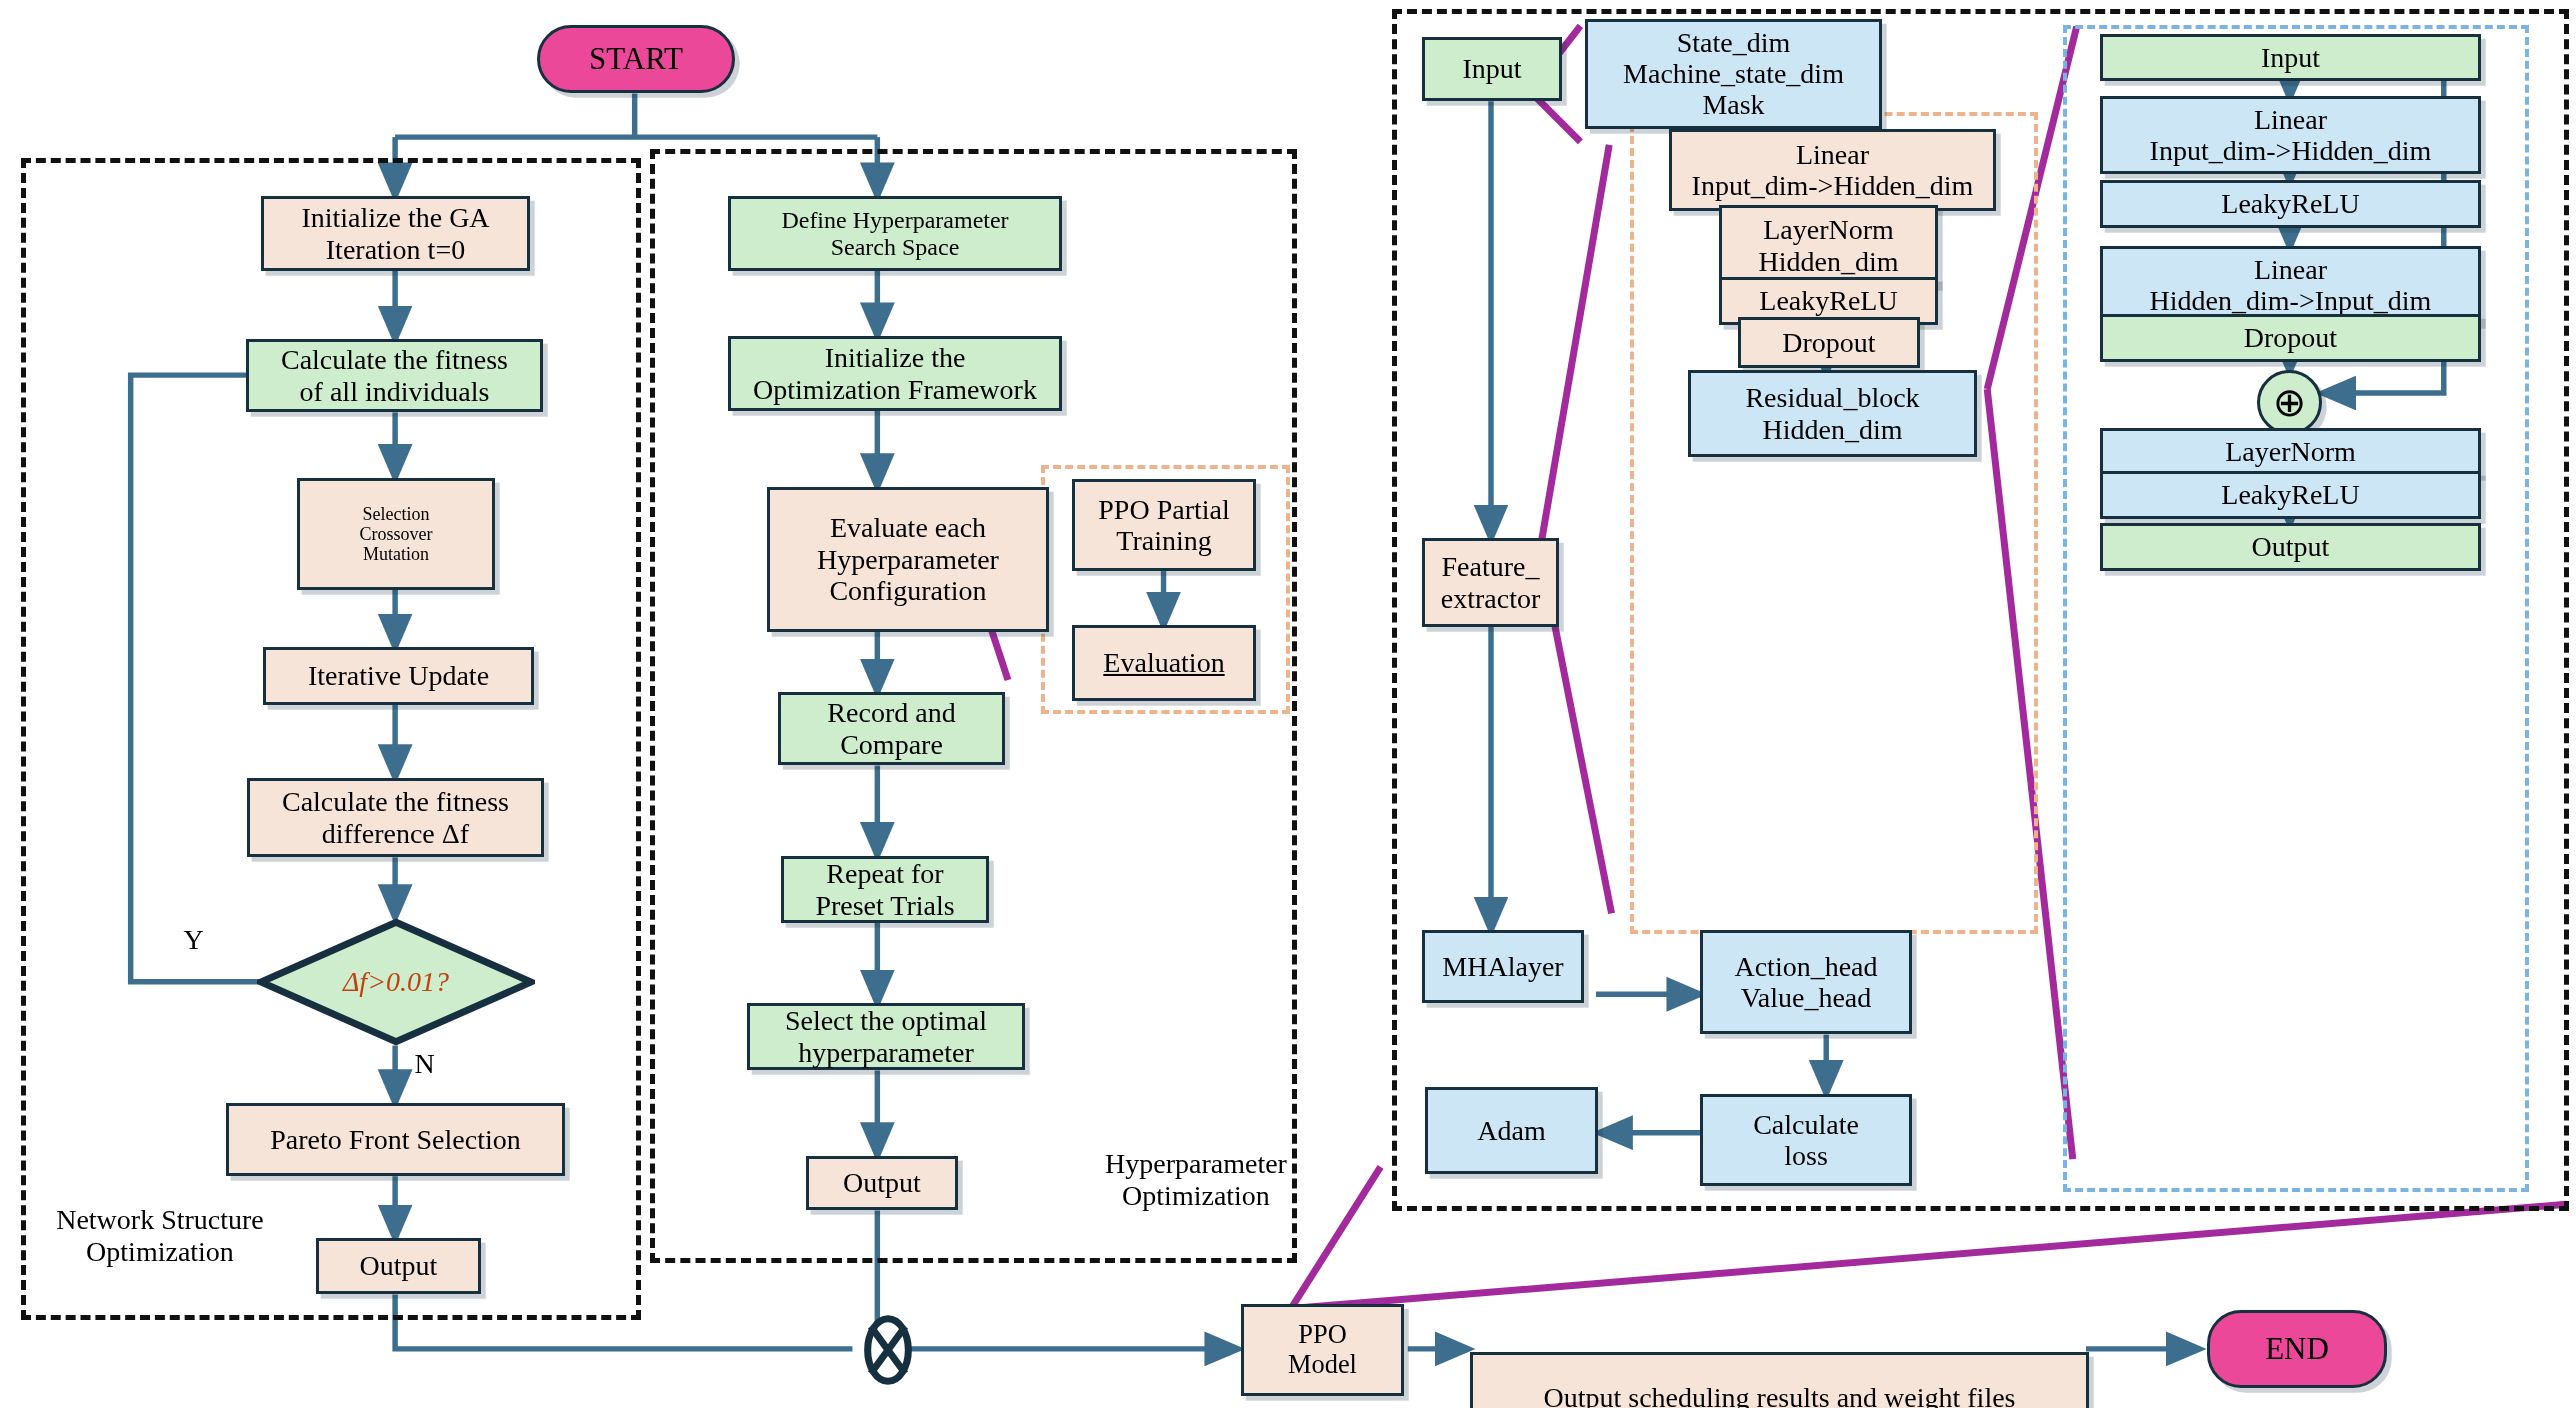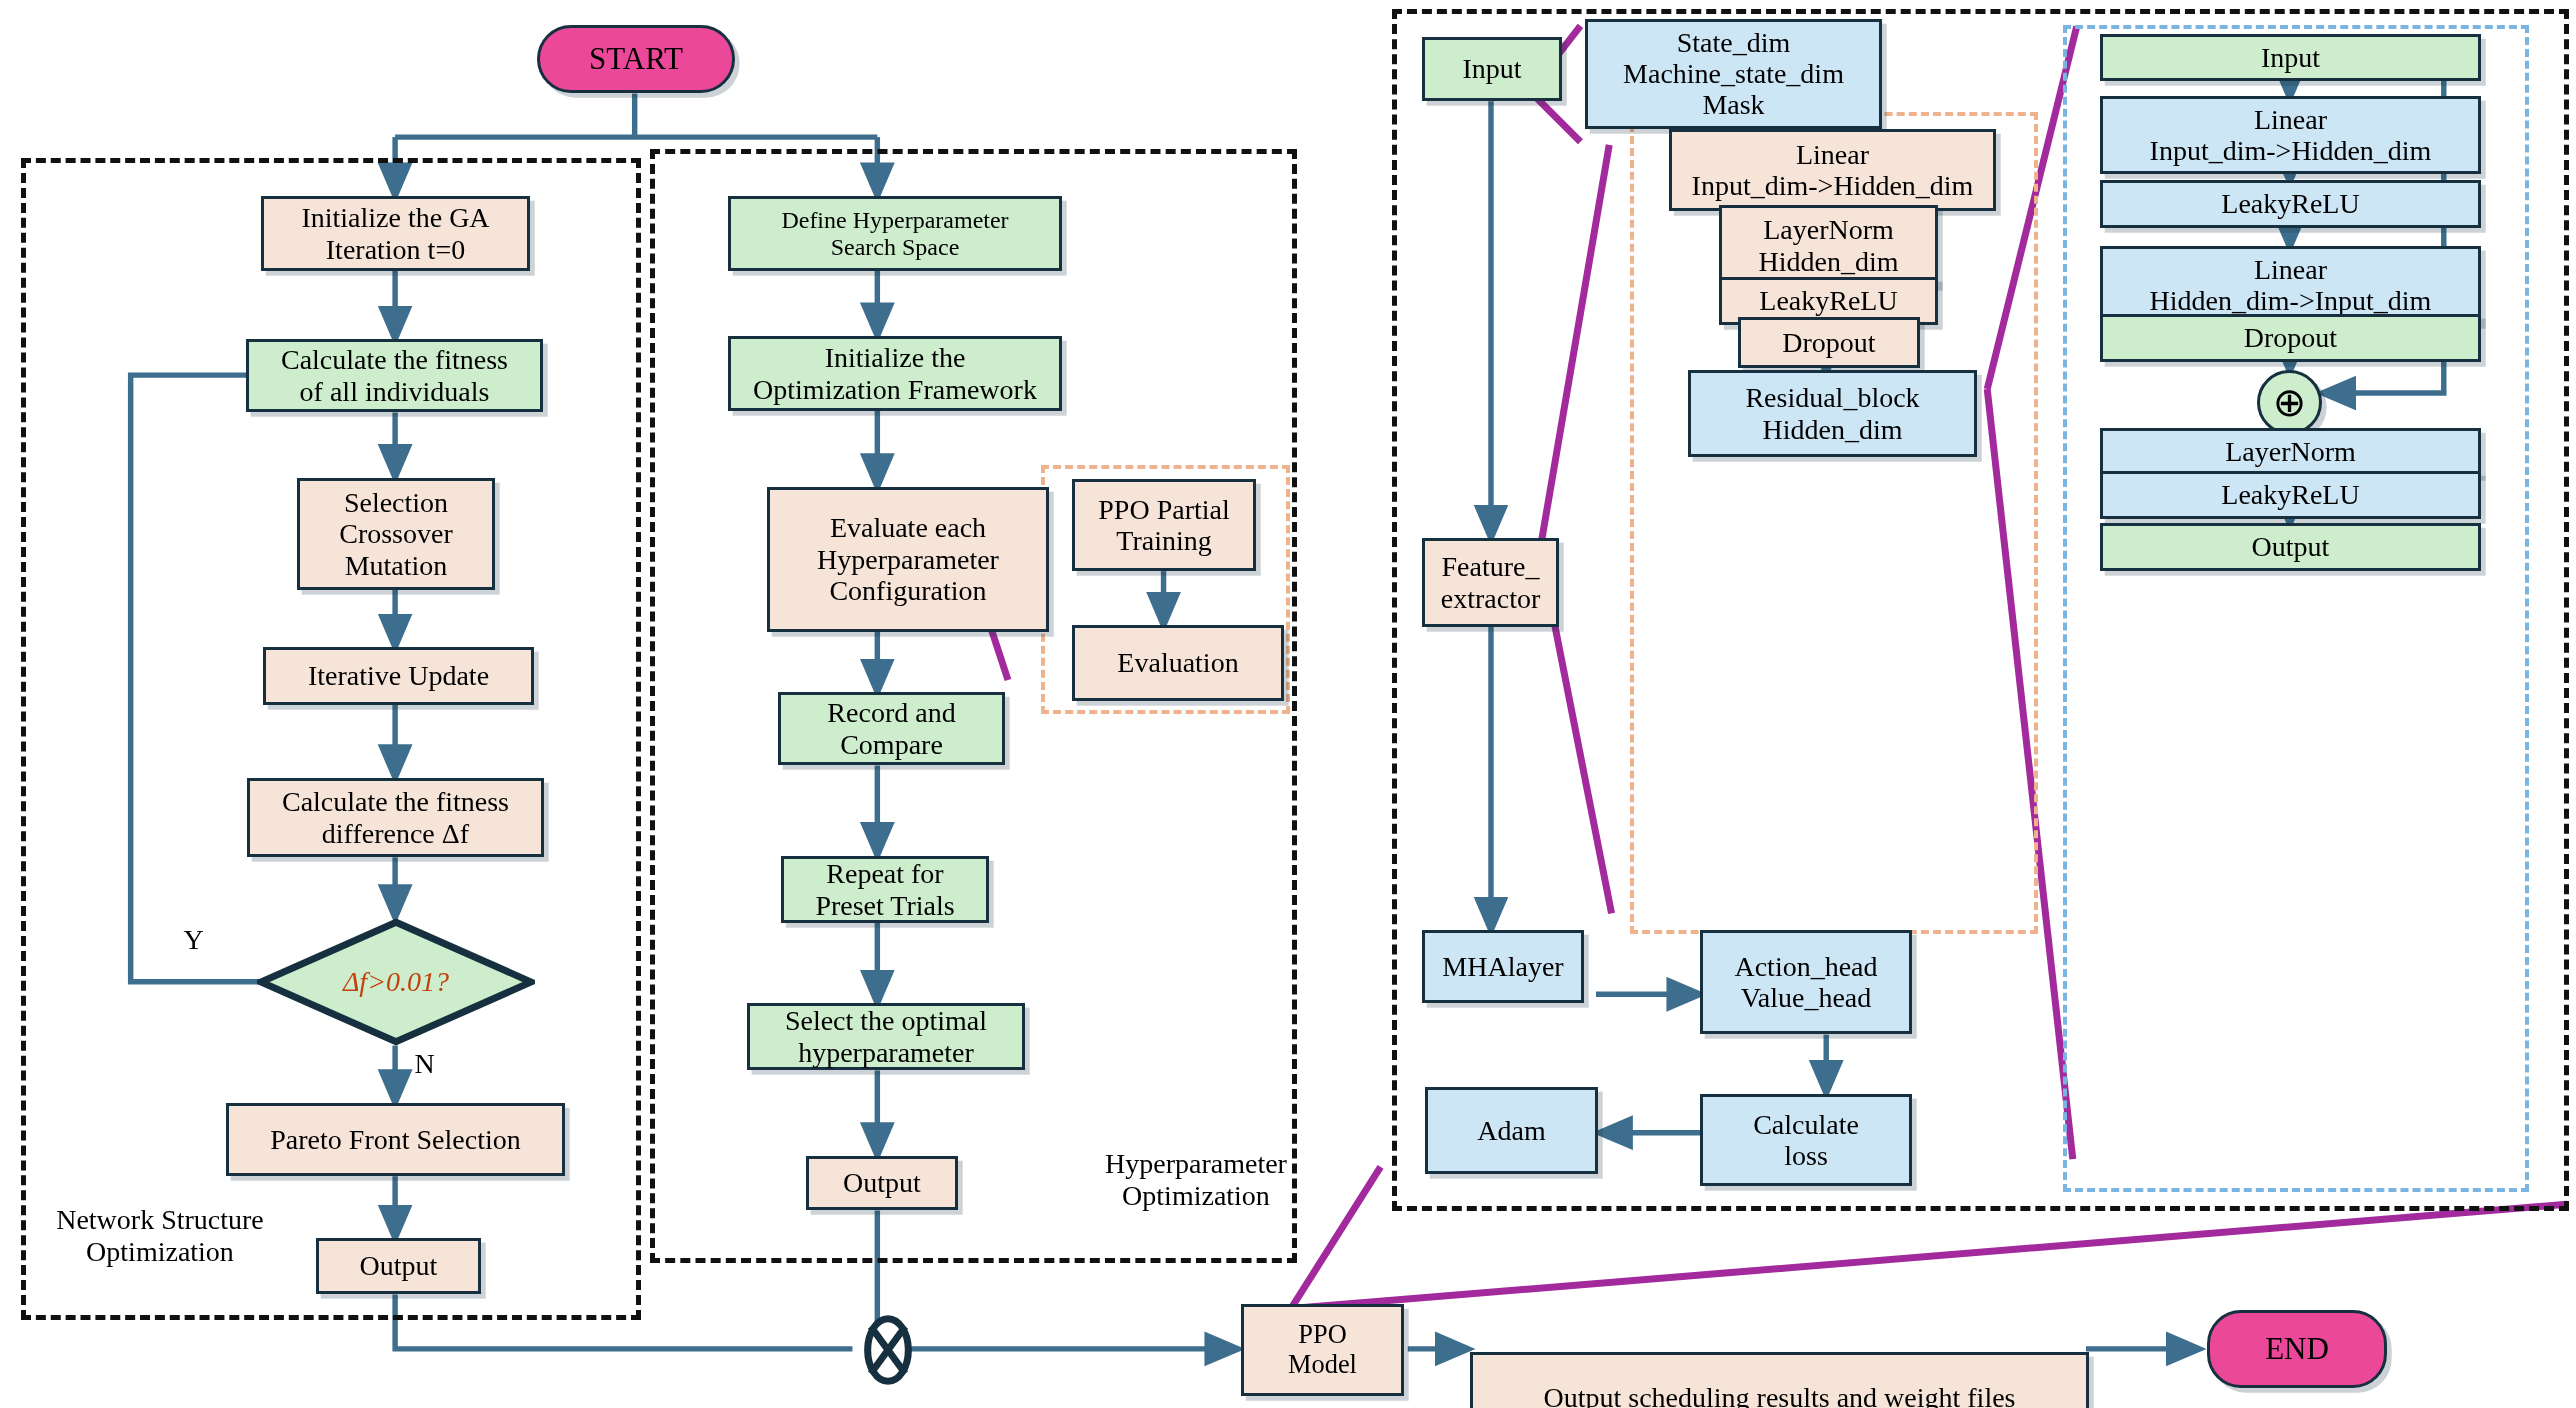--- a/index.html
+++ b/index.html
@@ -117,21 +117,21 @@
   <div class="node gold term" style="left:537px;top:25px;width:198px;height:68px;font-size:31px;">START</div>
 
   <div class="node gold term" style="left:2207px;top:1310px;width:180px;height:78px;font-size:31px;">END</div>
 
   <div class="node peach" style="left:261px;top:196px;width:269px;height:75px;font-size:28px;white-space:pre-line;">Initialize the GA
 Iteration t=0</div>
 
   <div class="node green" style="left:246px;top:339px;width:297px;height:73px;font-size:28px;white-space:pre-line;">Calculate the fitness
 of all individuals</div>
 
-  <div class="node peach" style="left:297px;top:478px;width:198px;height:112px;font-size:28px;white-space:pre-line;">Selection
+  <div class="node peach" style="left:297px;top:478px;width:198px;height:112px;font-size:18px;white-space:pre-line;">Selection
 Crossover
 Mutation</div>
 
   <div class="node peach" style="left:263px;top:647px;width:271px;height:58px;font-size:28px;">Iterative Update</div>
 
   <div class="node peach" style="left:247px;top:778px;width:297px;height:79px;font-size:28px;white-space:pre-line;">Calculate the fitness
 difference Δf</div>
 
   <div class="diamond-wrap" style="left:257px;top:918px;width:278px;height:128px;">
     <svg width="278" height="128" viewBox="0 0 358 164">
@@ -167,21 +167,21 @@
 Preset Trials</div>
 
   <div class="node green" style="left:747px;top:1003px;width:278px;height:67px;font-size:28px;white-space:pre-line;">Select the optimal
 hyperparameter</div>
 
   <div class="node peach" style="left:806px;top:1156px;width:152px;height:54px;font-size:28px;">Output</div>
 
   <div class="node peach" style="left:1072px;top:479px;width:184px;height:92px;font-size:28px;white-space:pre-line;">PPO Partial
 Training</div>
 
-  <div class="node peach" style="left:1072px;top:625px;width:212px;height:76px;font-size:28px;">Evaluation</div>
+  <div class="node peach" style="left:1072px;top:625px;width:184px;height:76px;font-size:28px;text-decoration:underline;">Evaluation</div>
 
   <div class="lbl" style="left:1087px;top:1148px;width:218px;font-size:28px;white-space:pre-line;">Hyperparameter
 Optimization</div>
 
   <div class="node green" style="left:1422px;top:37px;width:140px;height:64px;font-size:28px;">Input</div>
 
   <div class="node blue" style="left:1585px;top:18.7px;width:297px;height:110px;font-size:28px;white-space:pre-line;">State_dim
 Machine_state_dim
 Mask</div>
 

